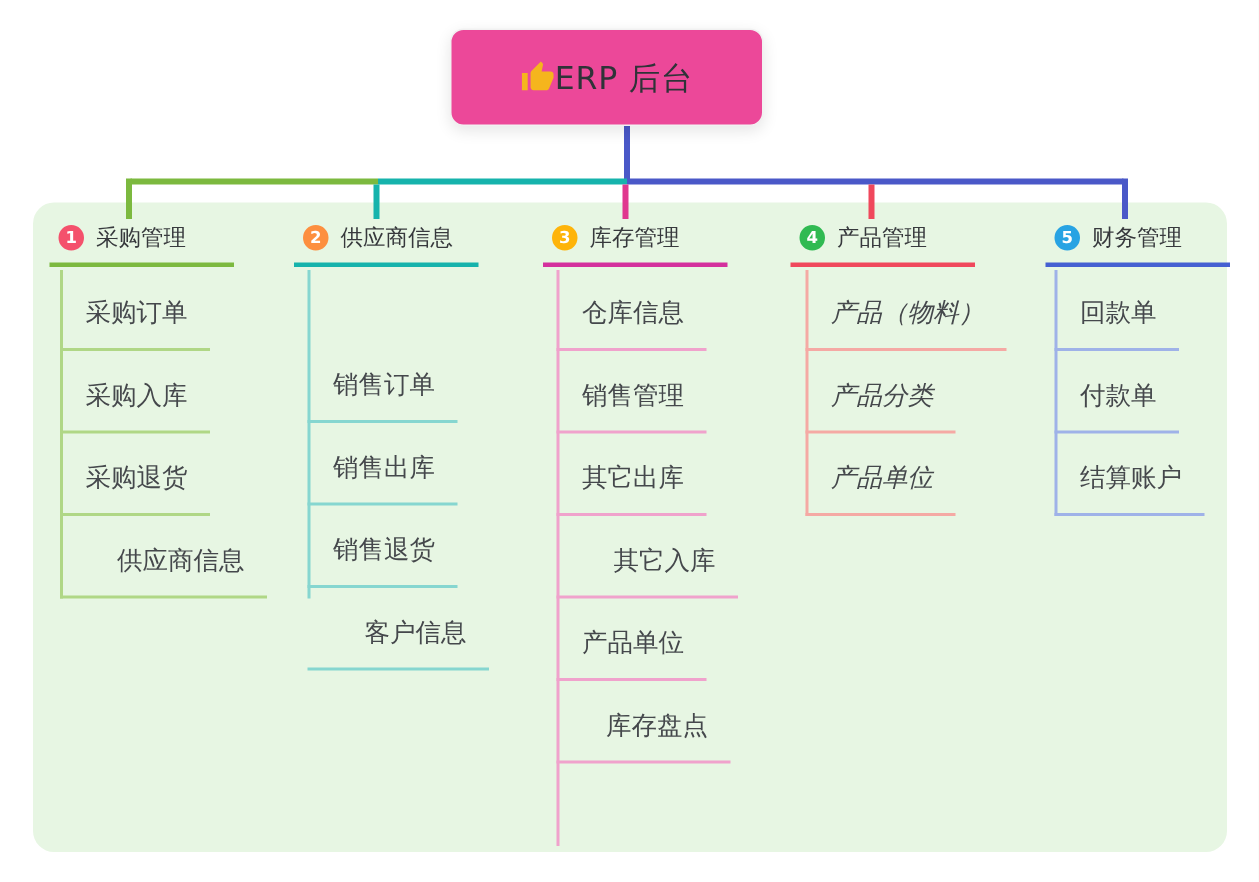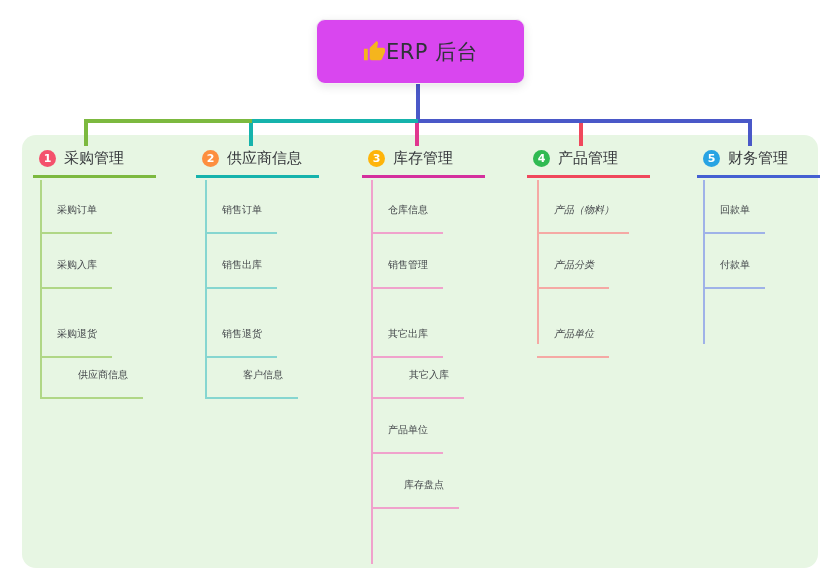--- a/index.html
+++ b/index.html
@@ -8,22 +8,22 @@
     background:#ffffff;
     font-family:"DejaVu Sans","Liberation Sans",sans-serif;
   }
   
   .panel{
     position:absolute;left:22px;top:135px;width:796px;height:433px;
     background:#e7f6e3;border-radius:14px;
   }
   
   .root-card{
-    position:absolute;left:316px;top:19px;width:207px;height:63px;
-    background:#d946ef;border:1px solid #f1f1f1;border-radius:9px;
+    position:absolute;left:300px;top:19px;width:207px;height:63px;
+    background:#ec4899;border:1px solid #f1f1f1;border-radius:9px;
     box-shadow:0 3px 10px rgba(0,0,0,.10);
     display:flex;align-items:center;justify-content:center;
     font-size:21px;color:#2f3338;letter-spacing:.5px;
   }
   .thumb-icon{width:23px;height:23px;display:block;}
   
   .line{position:absolute;}
   .root-line{left:416px;top:82px;width:4px;height:38px;background:#4a58c8;}
   .bus-seg1{left:84px;top:119px;width:168px;height:4px;background:#7cb93f;border-top-left-radius:4px;}
   .bus-seg2{left:252px;top:119px;width:166px;height:4px;background:#16b3ac;}
@@ -56,28 +56,28 @@
   .vline{position:absolute;width:2px;top:180px;}
   .v1{left:40px;height:219px;background:#b0d786;}
   .v2{left:205px;height:219px;background:#86d6d0;}
   .v3{left:371px;height:384px;background:#f0a2cc;}
   .v4{left:537px;height:164px;background:#f5a9a4;}
   .v5{left:703px;height:164px;background:#9fb2e8;}
   
   .child{
     position:absolute;display:inline-block;white-space:nowrap;
     padding:0 15px 13px 17px;
-    font-size:10px;line-height:19px;color:#45484c;
+    font-size:17px;line-height:19px;color:#45484c;
   }
   .c1{left:40px;border-bottom:2px solid #b0d786;}
-  .c2{left:205px;border-bottom:2px solid #86d6d0;}
+  .c2{left:205px;border-bottom:2px solid #86d6d0;margin-top:48px;}
   .c3{left:371px;border-bottom:2px solid #f0a2cc;}
   .c4{left:537px;border-bottom:2px solid #f5a9a4;font-style:italic;}
   .c5{left:703px;border-bottom:2px solid #9fb2e8;}
-  .r0{top:200px;} .r1{top:255px;} .r2{top:324px;} .r3{top:365px;padding-left:38px;}
+  .r0{top:200px;} .r1{top:255px;} .r2{top:310px;} .r3{top:365px;padding-left:38px;}
   .r4{top:420px;} .r5{top:475px;padding-left:33px;} .r6{top:530px;}
 </style>
 </head>
 <body>
 
 <div id="canvas">
 
   <div class="panel"></div>
 
   <div class="line root-line"></div>
@@ -138,14 +138,15 @@
   <div class="child c4 r1">产品分类</div>
   <div class="child c4 r2">产品单位</div>
 
   <div class="branch-header bh5">
     <span class="badge bg5">5</span>
     <span>财务管理</span>
   </div>
   <div class="vline v5"></div>
   <div class="child c5 r0">回款单</div>
   <div class="child c5 r1">付款单</div>
+  <div class="child c5 r2">结算账户</div>
 
 </div>
 
 </body></html>

